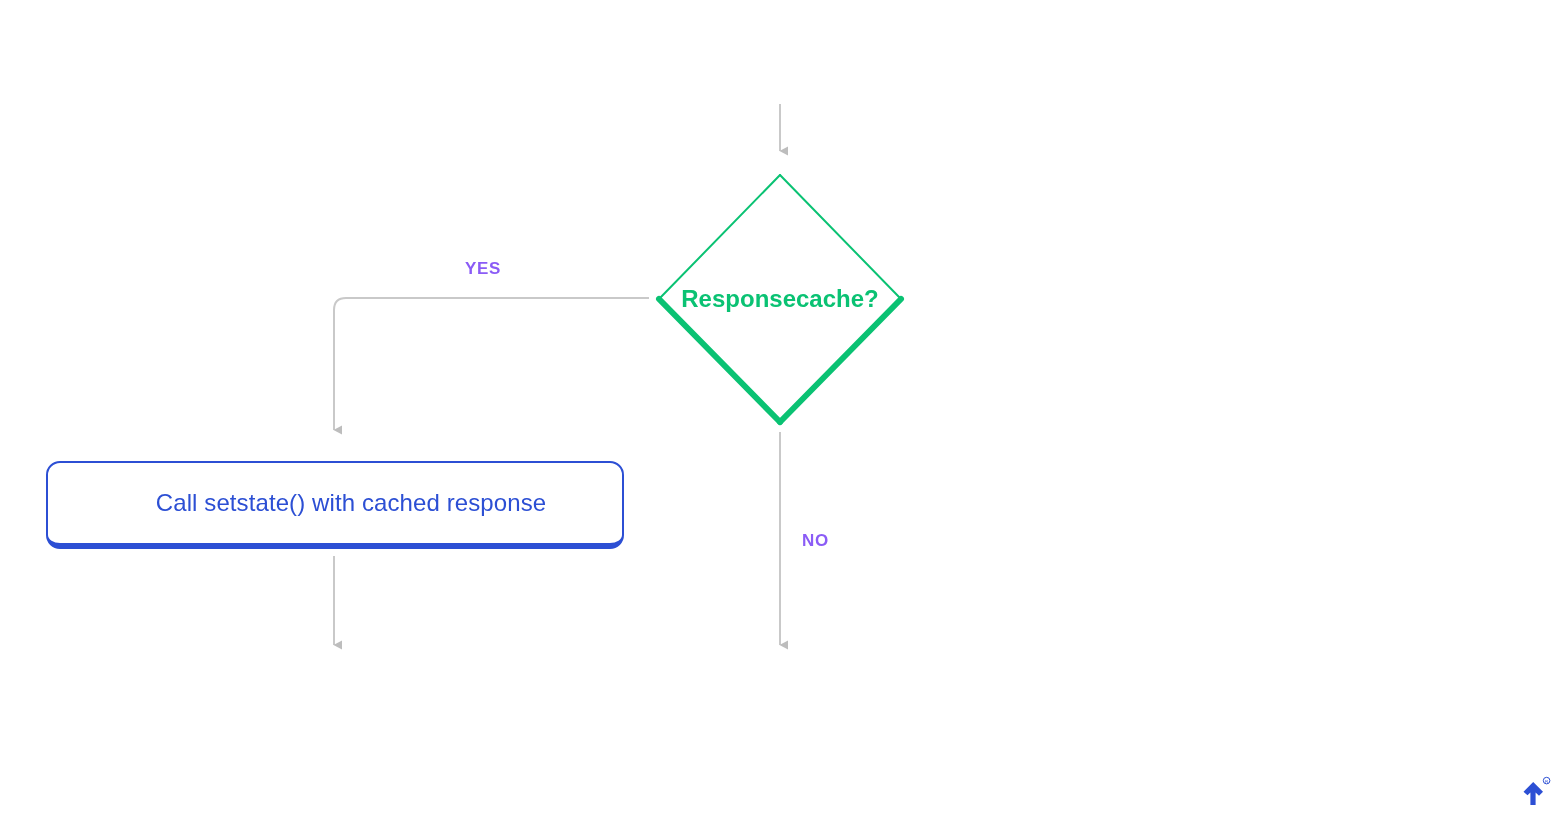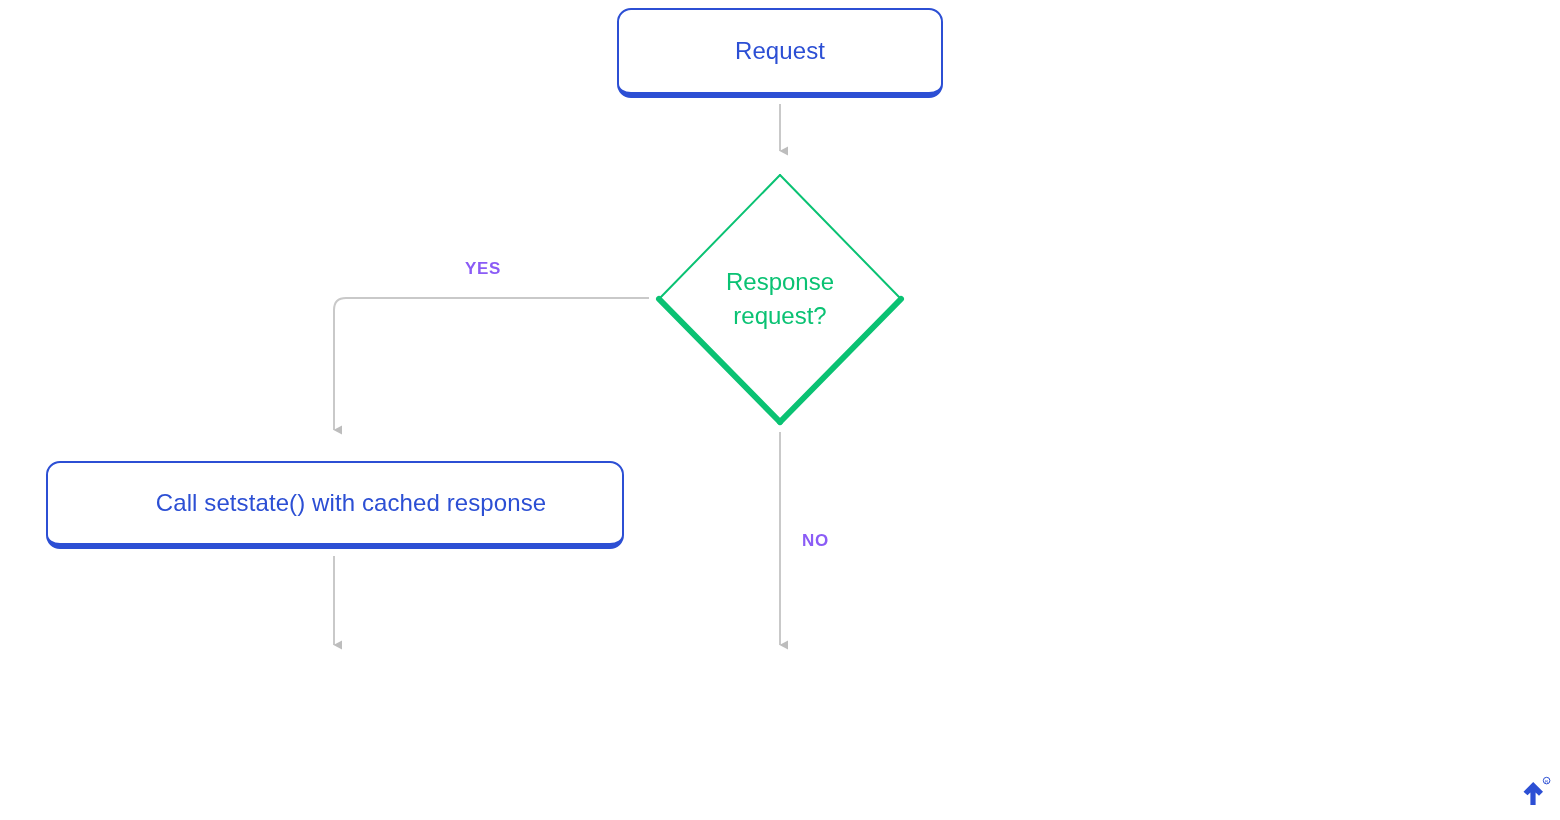--- a/index.html
+++ b/index.html
@@ -65,26 +65,26 @@
     width: 250px;
     height: 254px;
   }
   #node-decision .diamond-label {
     position: absolute;
     left: 0;
     top: 0;
     width: 250px;
     height: 254px;
     display: flex;
-    flex-direction: column;
+    flex-direction: row;
     align-items: center;
     justify-content: center;
     color: #0ac273;
     font-size: 24px;
-    font-weight: 400;
+    font-weight: 700;
     line-height: 1.42;
     text-align: center;
     pointer-events: none;
   }
 
   
   .edge-label {
     position: absolute;
     color: #8b5cf6;
     font-size: 17px;
@@ -126,36 +126,33 @@
 
     <g>
       <path d="M780,432 L780,645" fill="none" stroke="#c9c9c9" stroke-width="2" marker-end="url(#arrow-grey)"></path>
     </g>
 
     <g>
       <path d="M334,556 L334,645" fill="none" stroke="#c9c9c9" stroke-width="2" marker-end="url(#arrow-grey)"></path>
     </g>
   </svg>
 
-  <div id="node-request" class="node-box">
-    <span>Request</span>
-  </div>
 
   <div id="node-decision">
     <svg class="diamond-svg" viewBox="0 0 250 254" width="250" height="254" aria-hidden="true">
 
       <path d="M125,3 L246,127" fill="none" stroke="#0ac273" stroke-width="2" stroke-linecap="round"></path>
       <path d="M125,3 L4,127" fill="none" stroke="#0ac273" stroke-width="2" stroke-linecap="round"></path>
 
       <path d="M4,127 L125,250" fill="none" stroke="#0ac273" stroke-width="6" stroke-linecap="round"></path>
       <path d="M246,127 L125,250" fill="none" stroke="#0ac273" stroke-width="6" stroke-linecap="round"></path>
     </svg>
     <div class="diamond-label">
       <span>Response</span>
-      <span>request?</span>
+      <span>cache?</span>
     </div>
   </div>
 
   <div id="node-cached-resp" class="node-box">
     <span>Call setstate() with cached response</span>
   </div>
 
 
   <div id="label-yes" class="edge-label">YES</div>
 

